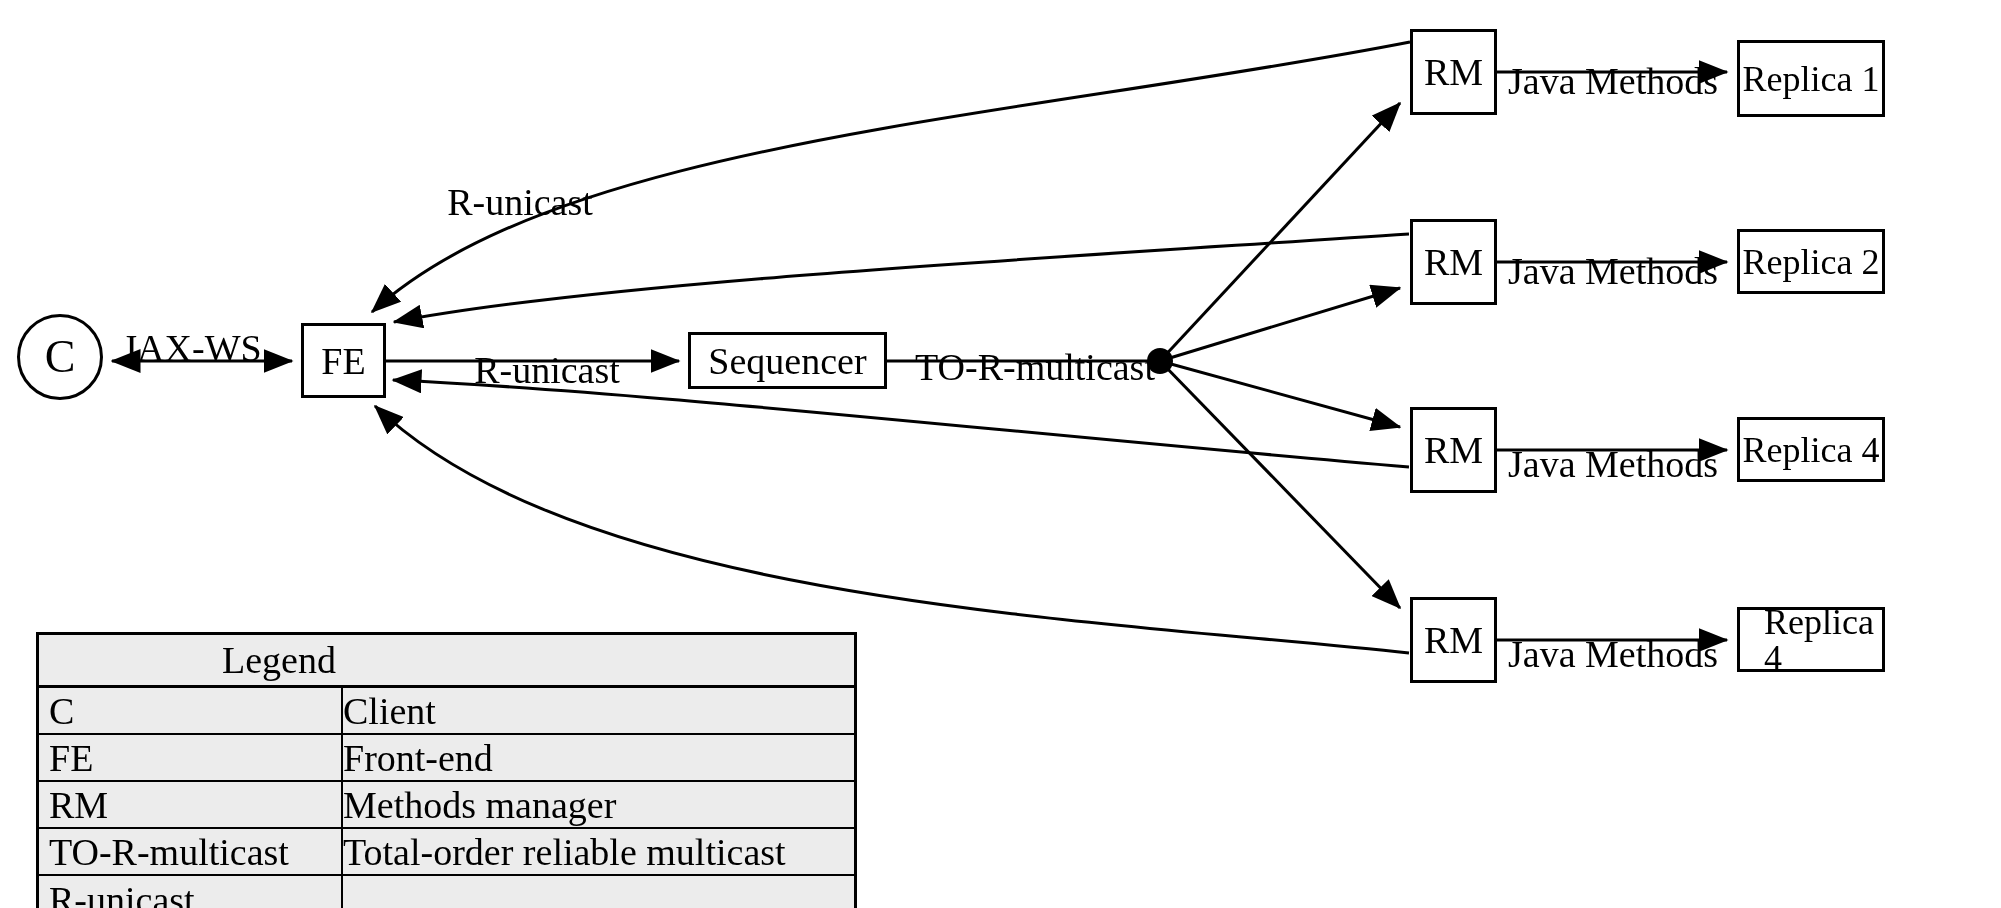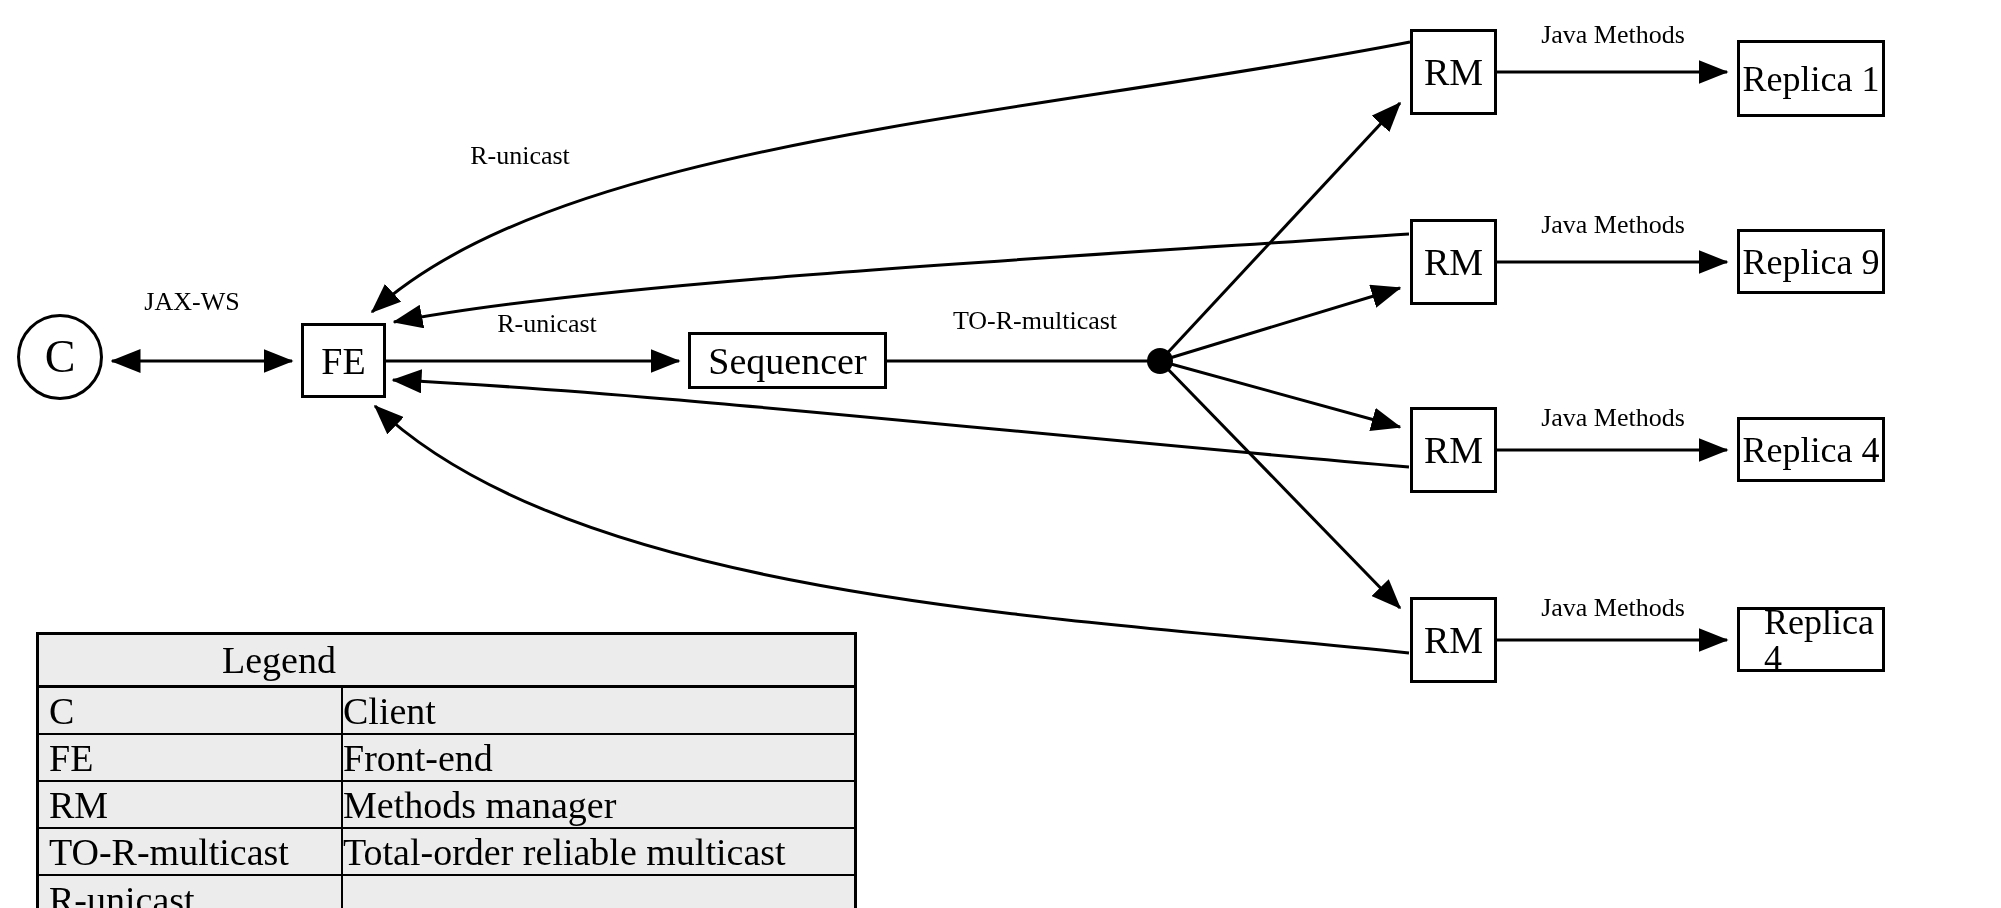--- a/index.html
+++ b/index.html
@@ -4,21 +4,21 @@
 <style>
   html,body{margin:0;padding:0;background:#fff;}
   .stage{position:relative;width:2001px;height:908px;background:#fff;overflow:hidden;
          font-family:"Liberation Serif","DejaVu Serif",serif;color:#000;}
   svg.wires{position:absolute;left:0;top:0;width:2001px;height:908px;z-index:1;}
   .node{position:absolute;display:flex;align-items:center;justify-content:center;
         border:3px solid #000;background:#fff;box-sizing:border-box;z-index:2;
         font-size:38px;line-height:1;}
   .circle{border-radius:50%;font-size:46px;}
   .elabel{position:absolute;transform:translateX(-50%);white-space:nowrap;
-          font-size:26px;line-height:1.1;z-index:3;}
+          font-size:38px;line-height:1.1;z-index:3;margin-top:40px;}
   
   .legend{position:absolute;left:36px;top:596px;width:821px;height:294px;
           border:3px solid #000;box-sizing:border-box;z-index:2;font-size:38px;}
   .legend .hdr{height:50px;border-bottom:3px solid #000;display:flex;align-items:center;}
   .legend .hdr .hdr-span{display:block;width:480px;text-align:center;}
   .legend .lrow{height:47px;display:flex;box-sizing:border-box;border-bottom:2px solid #000;}
   .legend .lrow:last-child{border-bottom:none;}
   .legend .term{width:304px;box-sizing:border-box;border-right:2px solid #000;
                 display:flex;align-items:center;padding-left:10px;}
   .legend .defn{flex:1;display:flex;align-items:center;}
@@ -83,21 +83,21 @@
     <span>RM</span>
   </div>
   <div class="node" style="left:1410px;top:597px;width:87px;height:86px;">
     <span>RM</span>
   </div>
 
   <div class="node" style="left:1737px;top:40px;width:148px;height:77px;font-size:36px;">
     <span>Replica 1</span>
   </div>
   <div class="node" style="left:1737px;top:229px;width:148px;height:65px;font-size:36px;">
-    <span>Replica 9</span>
+    <span>Replica 2</span>
   </div>
   <div class="node" style="left:1737px;top:417px;width:148px;height:65px;font-size:36px;">
     <span>Replica 4</span>
   </div>
   <div class="node" style="left:1737px;top:607px;width:148px;height:65px;font-size:36px;padding-left:24px;">
     <span>Replica 4</span>
   </div>
 
   <div class="elabel" style="left:192px;top:288px;">JAX-WS</div>
   <div class="elabel" style="left:520px;top:142px;">R-unicast</div>

